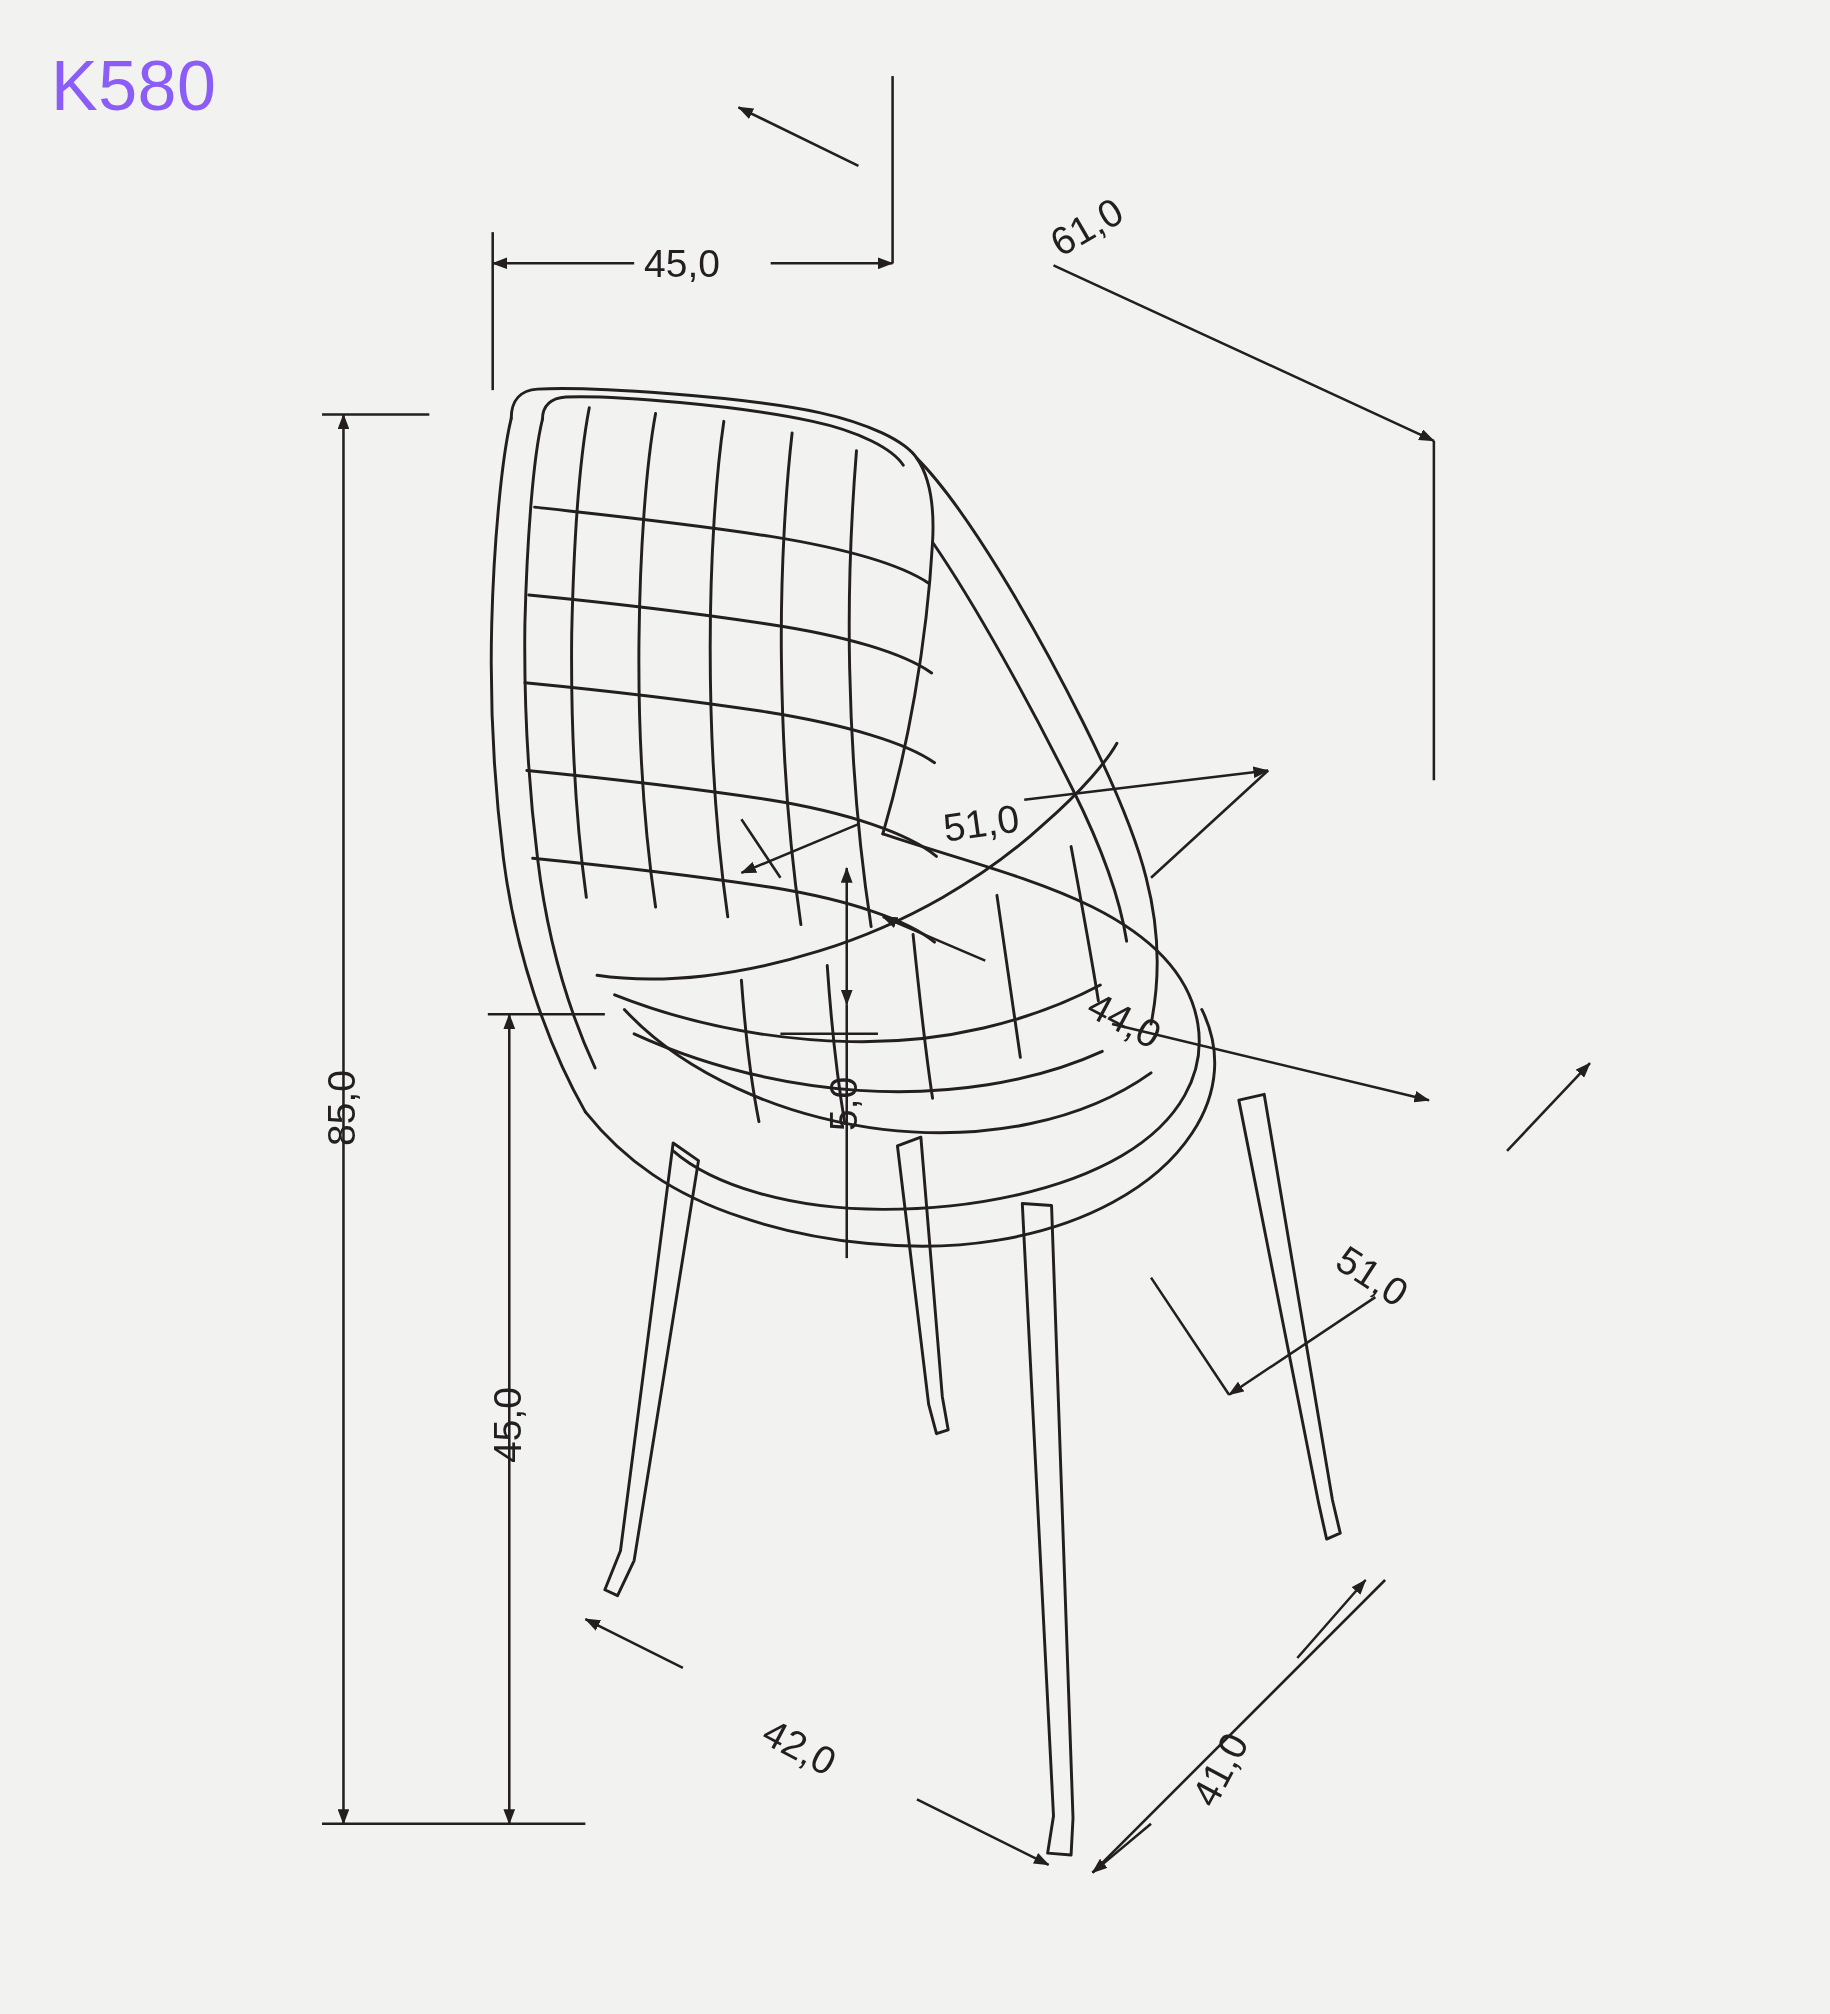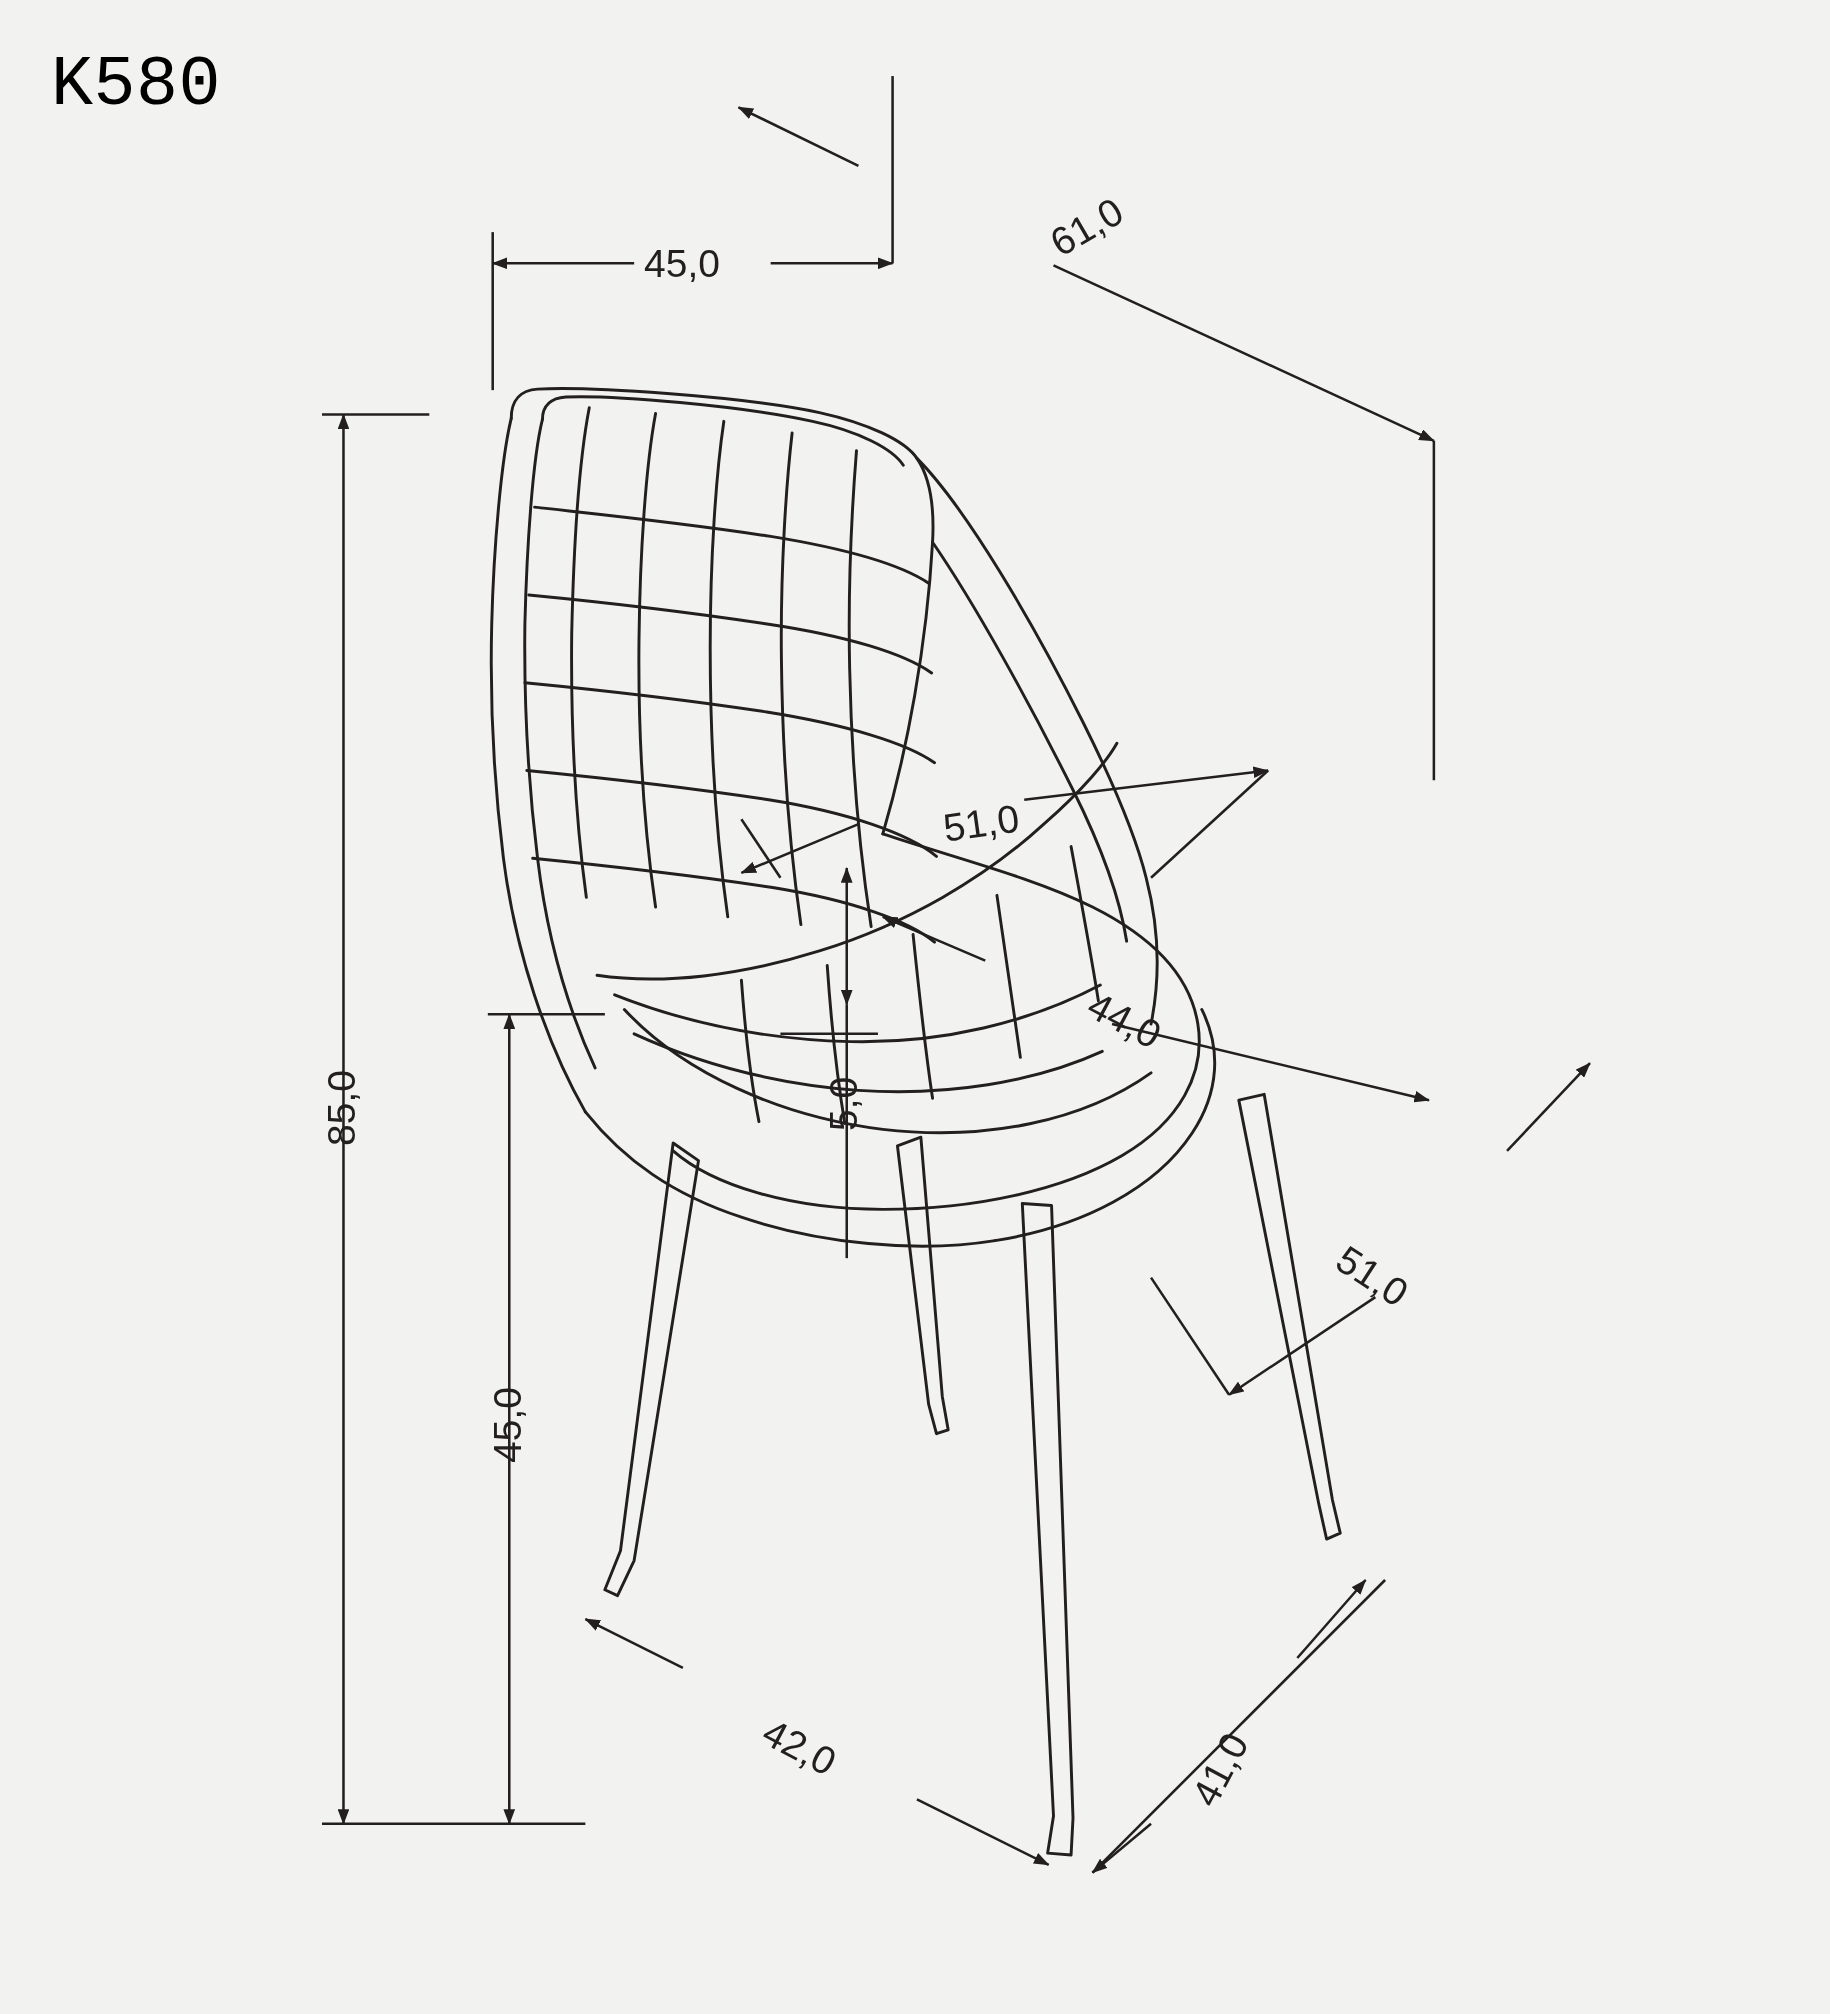--- a/index.html
+++ b/index.html
@@ -22,24 +22,23 @@
     top: 0;
     left: 0;
     width: 1831px;
     height: 2015px;
   }
   .title {
     position: absolute;
     left: 51px;
     top: 51px;
     font-size: 70px;
-    color: #000000;
+    color: #8b5cf6;
     letter-spacing: 0.5px;
     line-height: 1;
-    font-family: Liberation Mono, monospace;
   }
   .dim {
     position: absolute;
     font-size: 39px;
     color: #231f20;
     white-space: nowrap;
     line-height: 1;
   }
   .rot90 {
     transform: rotate(-90deg);

